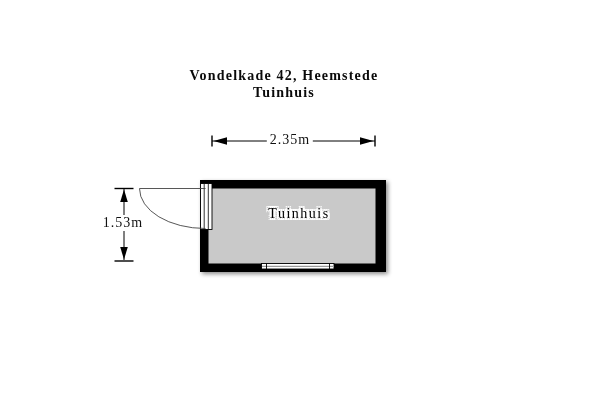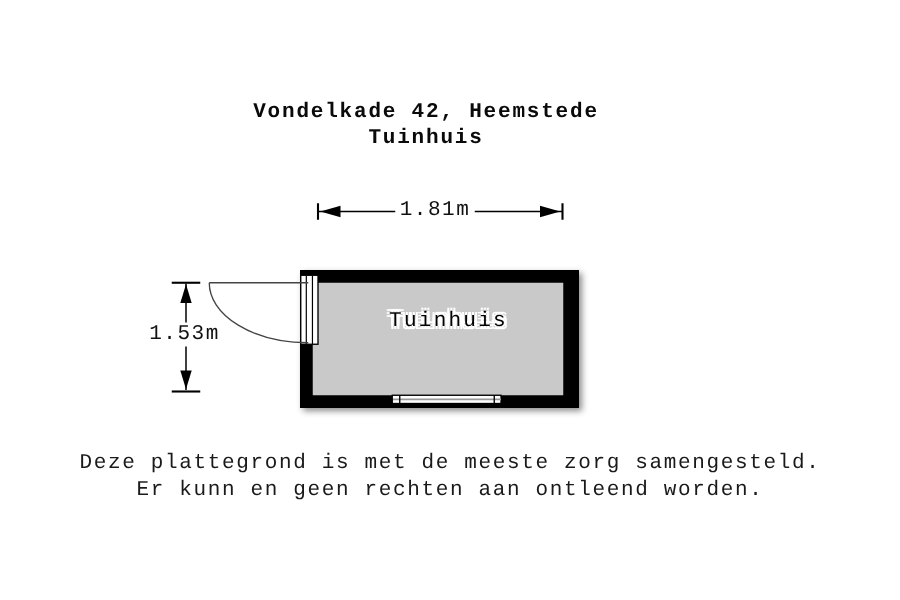--- a/index.html
+++ b/index.html
@@ -1,18 +1,18 @@
 <!DOCTYPE html>
 <html><head>
 <meta charset="utf-8">
 <style>
   html,body{margin:0;padding:0;background:#fff;}
   .canvas{
     position:relative;width:600px;height:400px;background:#fff;overflow:hidden;
-    font-family:Liberation Mono, monospace;color:#000;
+    font-family:Liberation Serif, serif;color:#000;
   }
   .title-block{
     position:absolute;top:67px;left:0;width:568px;text-align:center;
     font-weight:bold;font-size:14px;line-height:17px;letter-spacing:1.2px;color:#0a0a0a;
   }
   .plan-svg{position:absolute;left:0;top:0;}
   .dim-label{
     position:absolute;background:#fff;font-size:14px;letter-spacing:1px;color:#111;
     transform:translate(-50%,-50%);padding:0 3px;white-space:nowrap;
   }
@@ -69,23 +69,19 @@
 
       <g>
         <rect x="261.5" y="263.5" width="72.5" height="5.5" fill="#fff" stroke="#000" stroke-width="0.9"></rect>
         <line x1="262" y1="266.3" x2="334" y2="266.3" stroke="#999" stroke-width="1.2"></line>
         <line x1="266.5" y1="263.5" x2="266.5" y2="269" stroke="#000" stroke-width="0.9"></line>
         <line x1="329.5" y1="263.5" x2="329.5" y2="269" stroke="#000" stroke-width="0.9"></line>
       </g>
     </g>
   </svg>
 
-  <div class="dim-label" style="left:290px;top:140px;">1.81m</div>
+  <div class="dim-label" style="left:290px;top:140px;">2.35m</div>
   <div class="dim-label" style="left:123px;top:223px;">1.53m</div>
 
   <div class="room-label" style="left:299px;top:214px;">Tuinhuis</div>
 
-  <div class="footer-block">
-    <div>Deze plattegrond is met de meeste zorg samengesteld.</div>
-    <div>Er kunn en geen rechten aan ontleend worden.</div>
-  </div>
 
 </div>
 
 </body></html>

